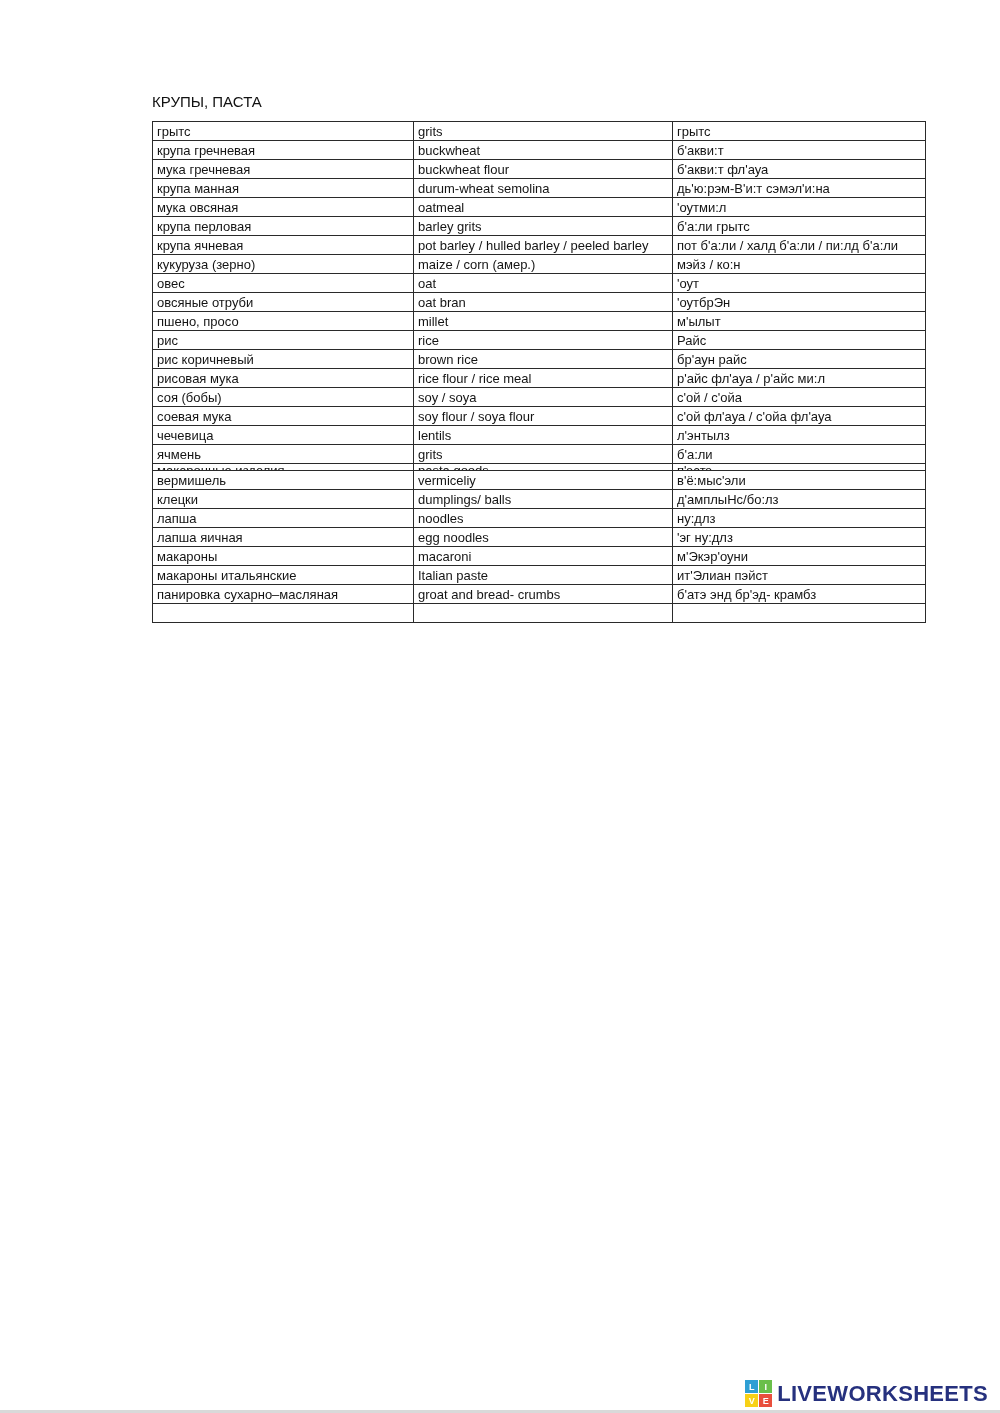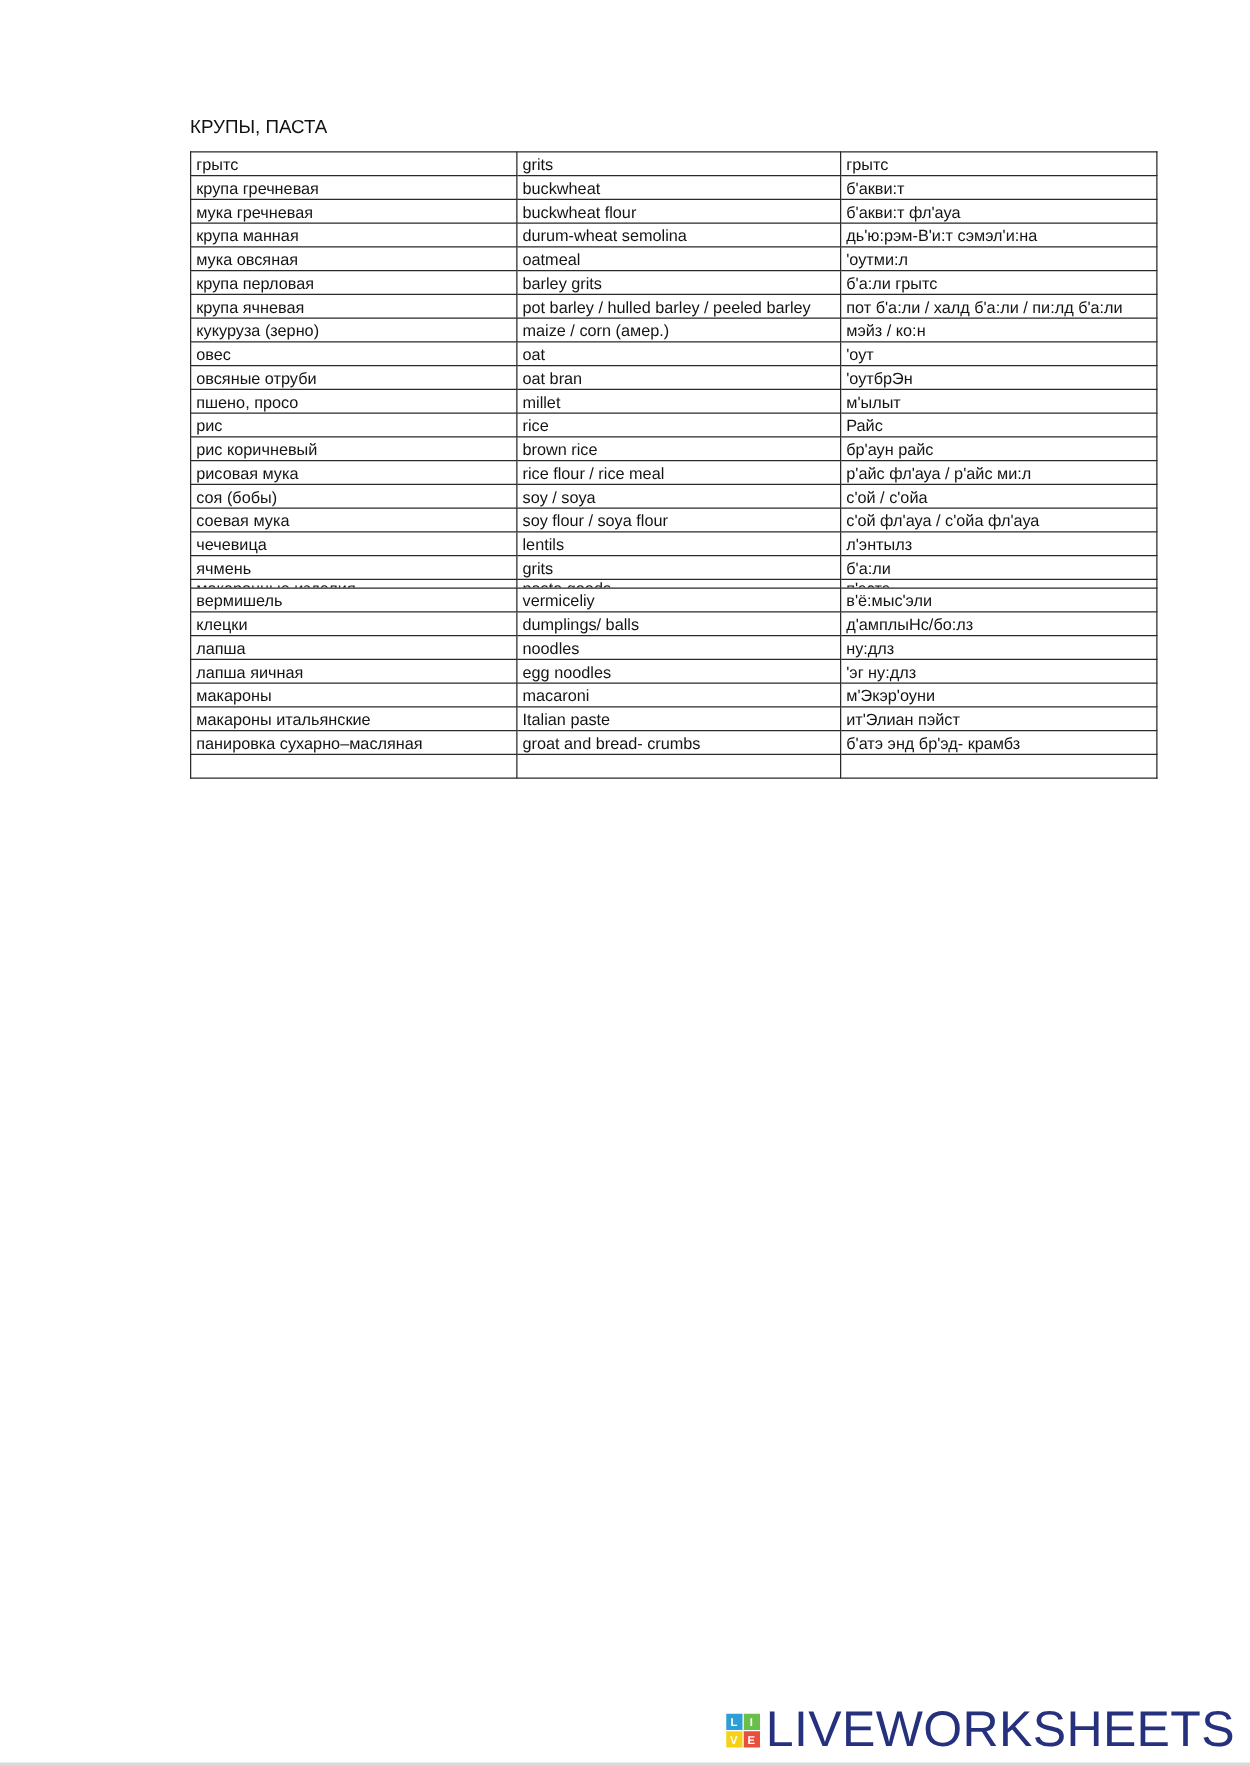--- a/index.html
+++ b/index.html
@@ -29,21 +29,21 @@
     display:flex;align-items:center;gap:5px;
   }
   .logo-grid{
     display:grid;grid-template-columns:13px 13px;grid-template-rows:13px 13px;gap:1px;
   }
   .logo-sq{
     display:flex;align-items:center;justify-content:center;
     color:#fff;font-size:9px;font-weight:bold;
   }
   .brand-text{
-    font-size:40px;font-weight:normal;color:#26317e;letter-spacing:0.3px;
+    font-size:22px;font-weight:bold;color:#26317e;letter-spacing:0.3px;
   }
   .bottom-edge{
     position:absolute;left:0;bottom:0;width:100%;height:3px;background:#d9d9d9;
   }
 </style>
 </head>
 <body>
 
 <div class="page-title">КРУПЫ, ПАСТА</div>
 

